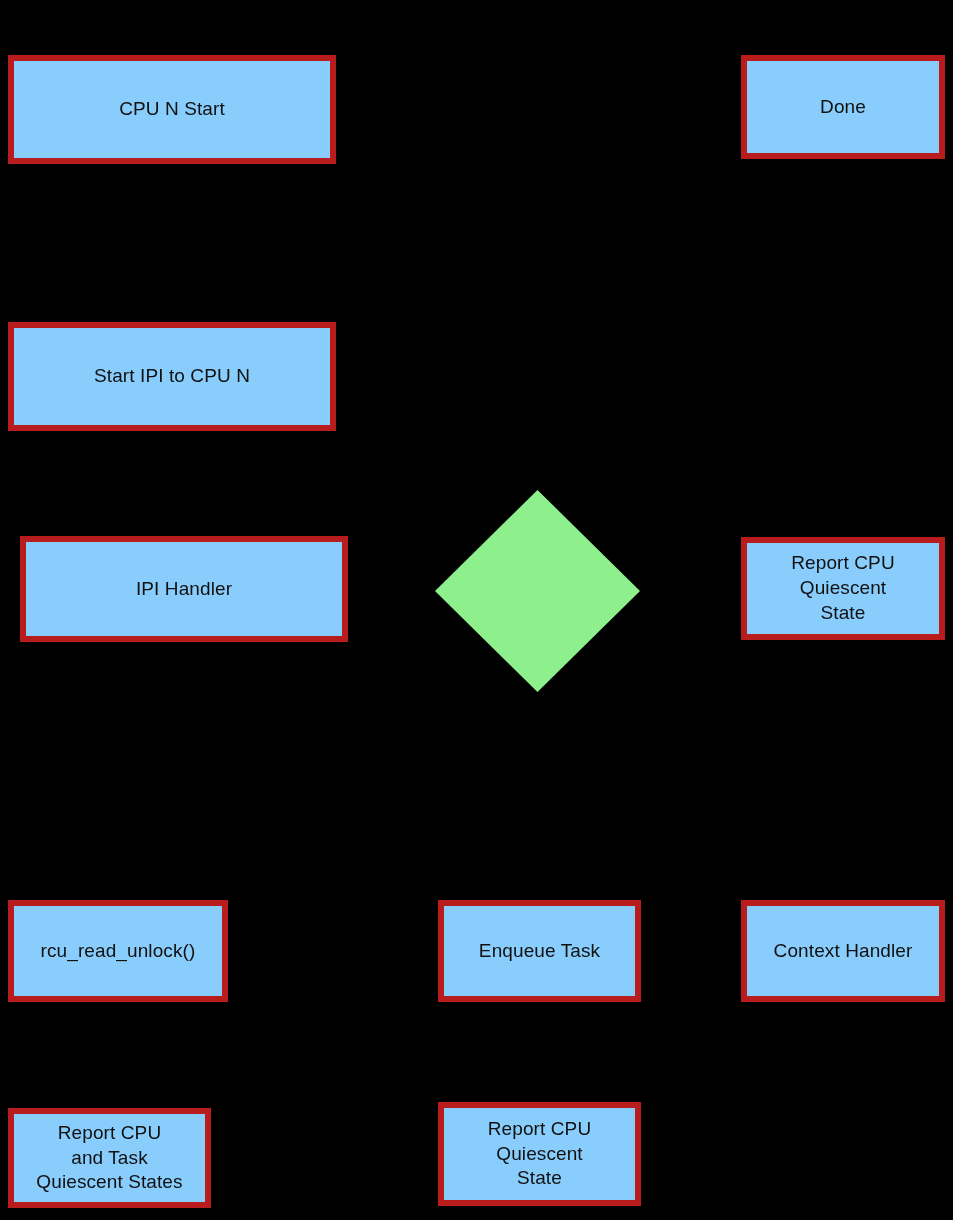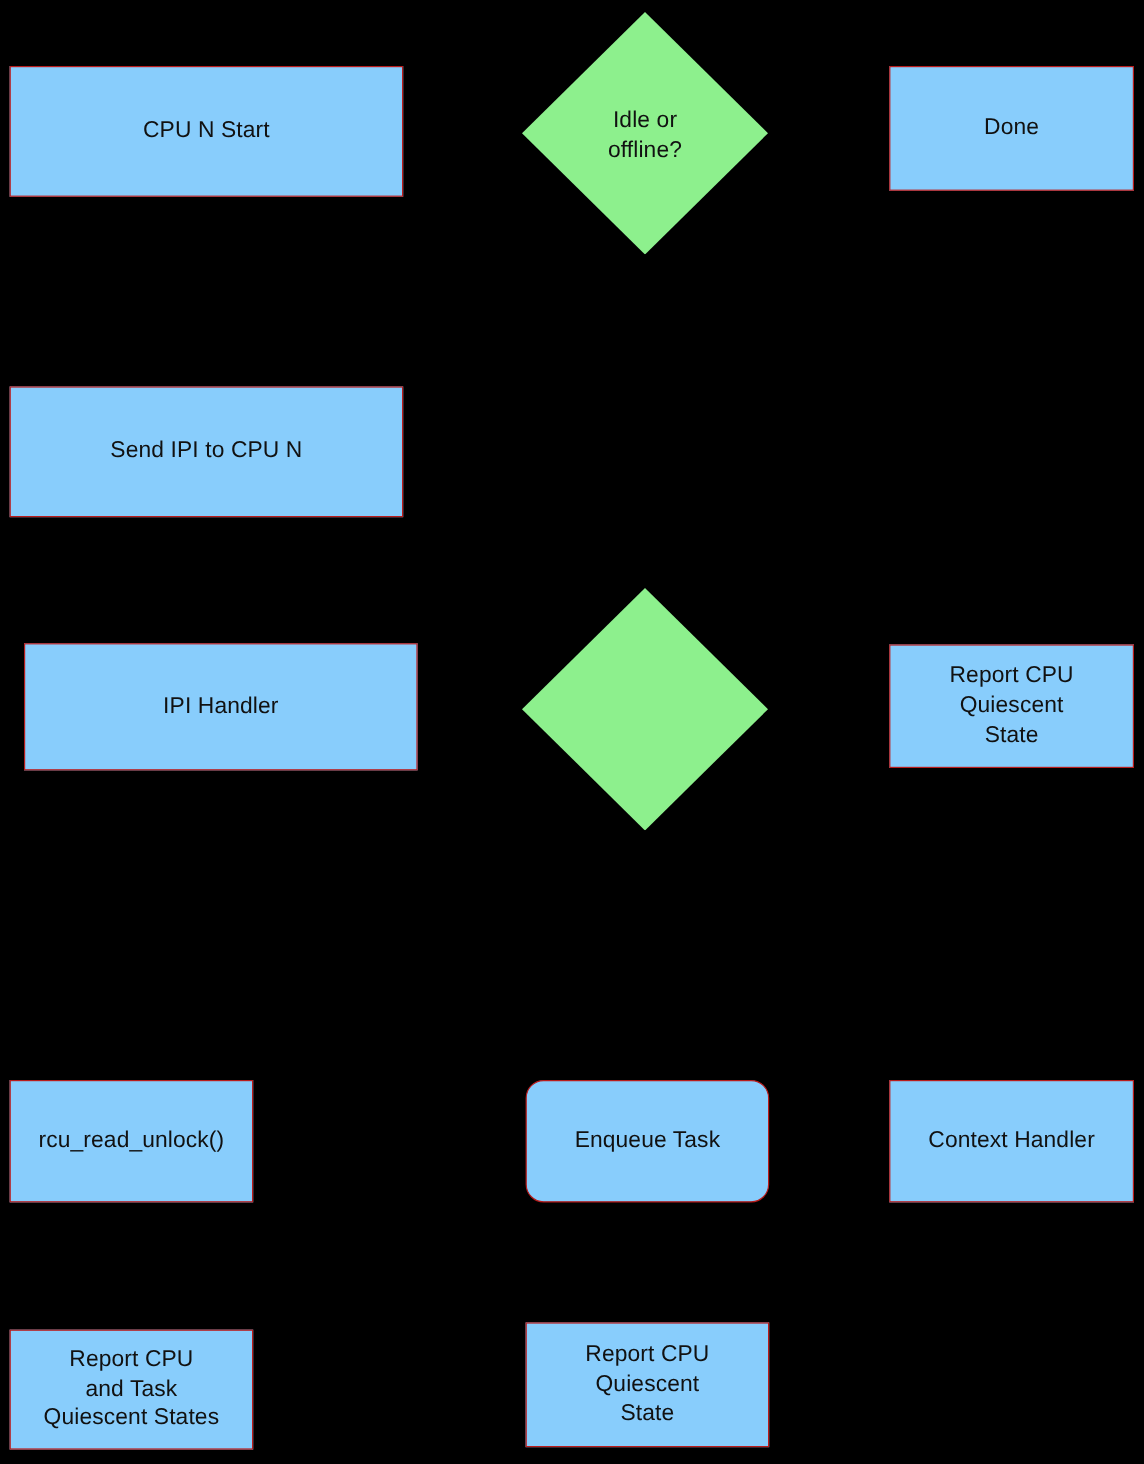--- a/index.html
+++ b/index.html
@@ -24,21 +24,21 @@
     justify-content: center;
     text-align: center;
     color: #111111;
     font-size: 19px;
     line-height: 1.30;
     letter-spacing: 0.1px;
     white-space: pre-line;
   }
   .process {
     background: #88CDFC;
-    border: 1px solid #b91c1c;
+    border: 6px solid #b91c1c;
   }
   .decision-wrap {
     position: absolute;
     box-sizing: border-box;
   }
   .decision-shape {
     position: absolute;
     inset: 0;
     background: #8DF08D;
     clip-path: polygon(50% 0%, 100% 50%, 50% 100%, 0% 50%);
@@ -57,53 +57,48 @@
 </style>
 </head>
 <body>
 
 <div id="canvas">
 
   <div class="node process" style="left:8px; top:55px; width:328px; height:109px;">
     <span>CPU N Start</span>
   </div>
 
-  <div class="decision-wrap" style="left:435px; top:10px; width:205px; height:202px;">
-    <div class="decision-shape"></div>
-    <div class="decision-label" style="top:78px;">Idle or
-offline?</div>
-  </div>
 
   <div class="node process" style="left:741px; top:55px; width:204px; height:104px;text-align:center;">
     <span>Done</span>
   </div>
 
   <div class="node process" style="left:8px; top:322px; width:328px; height:109px;">
-    <span>Send IPI to CPU N</span>
+    <span>Start IPI to CPU N</span>
   </div>
 
   <div class="node process" style="left:20px; top:536px; width:328px; height:106px;">
     <span>IPI Handler</span>
   </div>
 
   <div class="decision-wrap" style="left:435px; top:490px; width:205px; height:202px;">
     <div class="decision-shape"></div>
   </div>
 
   <div class="node process" style="left:741px; top:537px; width:204px; height:103px;">
     <span>Report CPU
 Quiescent
 State</span>
   </div>
 
-  <div class="node process" style="left:8px; top:900px; width:203px; height:102px;">
+  <div class="node process" style="left:8px; top:900px; width:220px; height:102px;">
     <span>rcu_read_unlock()</span>
   </div>
 
-  <div class="node process" style="left:438px; top:900px; width:203px; height:102px;border-radius:15px;">
+  <div class="node process" style="left:438px; top:900px; width:203px; height:102px;">
     <span>Enqueue Task</span>
   </div>
 
   <div class="node process" style="left:741px; top:900px; width:204px; height:102px;">
     <span>Context Handler</span>
   </div>
 
   <div class="node process" style="left:8px; top:1108px; width:203px; height:100px;">
     <span>Report CPU
 and Task

